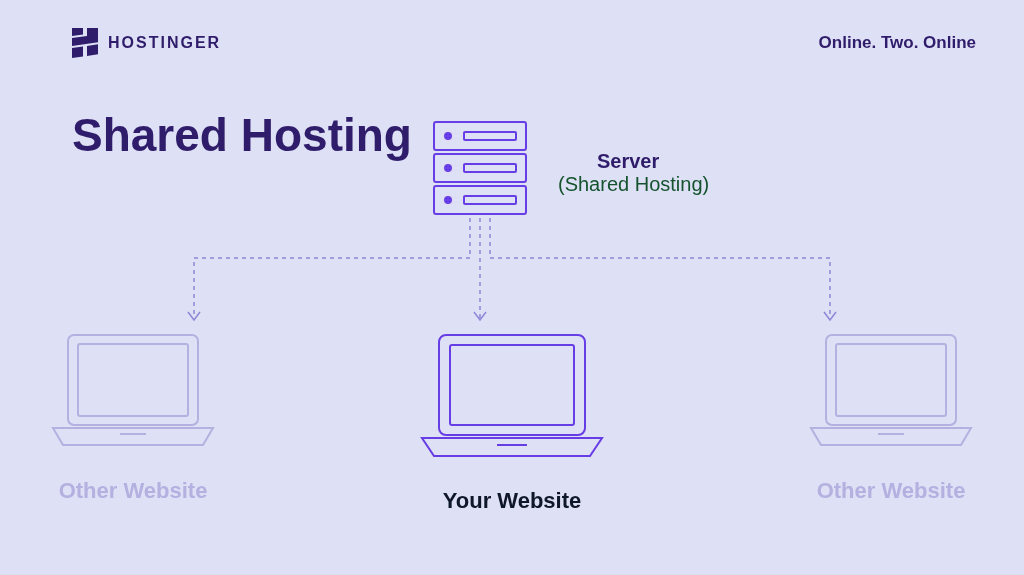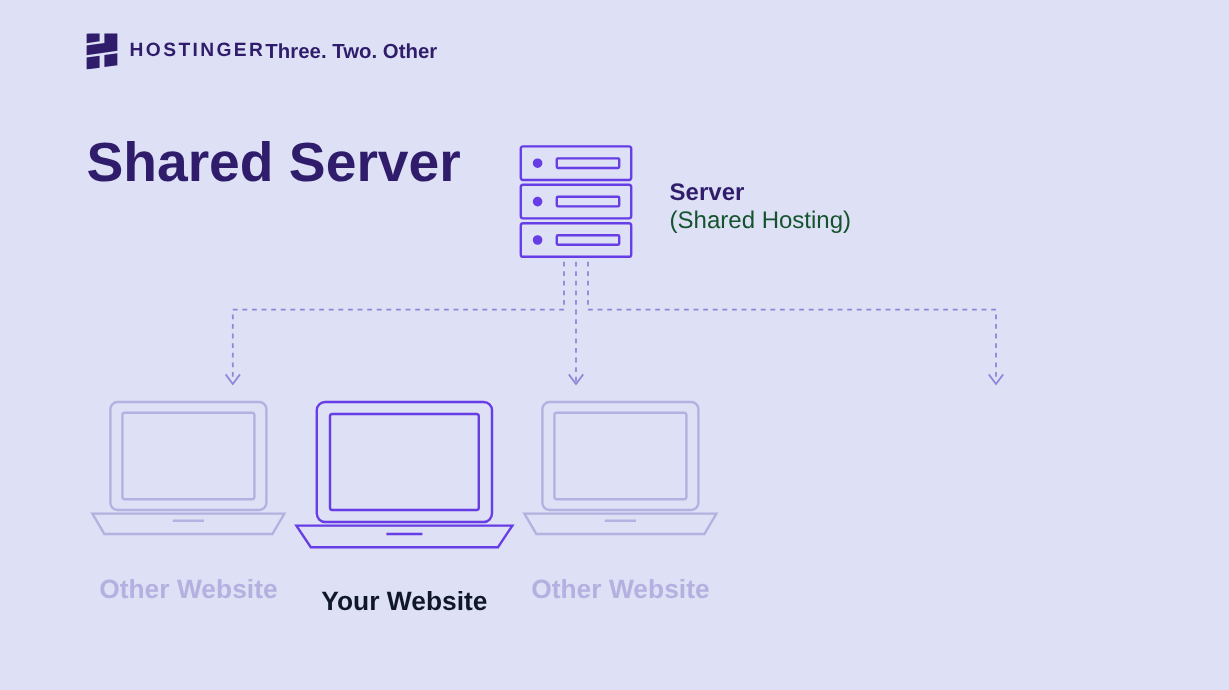--- a/index.html
+++ b/index.html
@@ -6,22 +6,23 @@
     body {
       width: 1024px;
       height: 575px;
       background: #dee0f5;
       font-family: -apple-system, BlinkMacSystemFont, "Segoe UI", Arial, sans-serif;
       position: relative;
       overflow: hidden;
     }
     .header {
       display: flex;
+      justify-content: space-between;
       align-items: center;
-      padding: 28px 72px 0 72px;
+      padding: 28px 48px 0 72px;
     }
     .logo {
       display: flex;
       align-items: center;
       gap: 10px;
     }
     .logo-icon {
       width: 26px;
       height: 30px;
     }
@@ -51,33 +52,34 @@
     }
     .server-label {
       position: absolute;
       left: 558px;
       top: 150px;
       font-size: 20px;
     }
     .server-label-title {
       color: #2f1c6a;
       font-weight: 700;
+      margin-left: 39px;
     }
     .server-label-sub {
       color: #14532d;
       font-weight: 400;
     }
     .laptops-row {
       position: absolute;
       top: 330px;
       left: 0;
       width: 1024px;
       display: flex;
-      justify-content: flex-start;
-      padding: 0 72px;
+      justify-content: space-between;
+      padding: 0 48px;
     }
     .laptop-group {
       display: flex;
       flex-direction: column;
       align-items: center;
       gap: 28px;
     }
     .laptop-label {
       font-size: 22px;
       font-weight: 700;
@@ -99,24 +101,24 @@
 </head>
 <body>
 
 <div class="header">
   <div class="logo">
     <svg class="logo-icon" viewBox="0 0 26 30">
       <path d="M0 0 L11 0 L11 8 L0 8 Z M15 0 L26 0 L26 18 L0 18 L0 10 L15 10 Z M0 20 L11 20 L11 30 L0 30 Z M15 20 L26 20 L26 30 L15 30 Z" fill="#2f1c6a" transform="skewY(-8)"></path>
     </svg>
     <span class="logo-text">HOSTINGER</span>
   </div>
-  <div class="tagline">Three. Two. Other</div>
+  <div class="tagline">Online. Two. Online</div>
 </div>
 
-<div class="title">Shared Server</div>
+<div class="title">Shared Hosting</div>
 
 <svg class="server" width="96" height="98" viewBox="0 0 96 98">
   <g fill="none" stroke="#673de6" stroke-width="2">
     <rect x="2" y="2" width="92" height="28" rx="2"></rect>
     <rect x="2" y="34" width="92" height="28" rx="2"></rect>
     <rect x="2" y="66" width="92" height="28" rx="2"></rect>
     <circle cx="16" cy="16" r="3" fill="#673de6"></circle>
     <circle cx="16" cy="48" r="3" fill="#673de6"></circle>
     <circle cx="16" cy="80" r="3" fill="#673de6"></circle>
     <rect x="32" y="12" width="52" height="8" rx="1"></rect>

